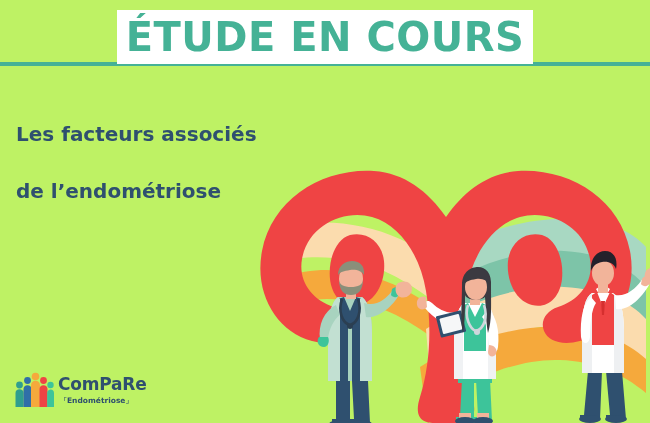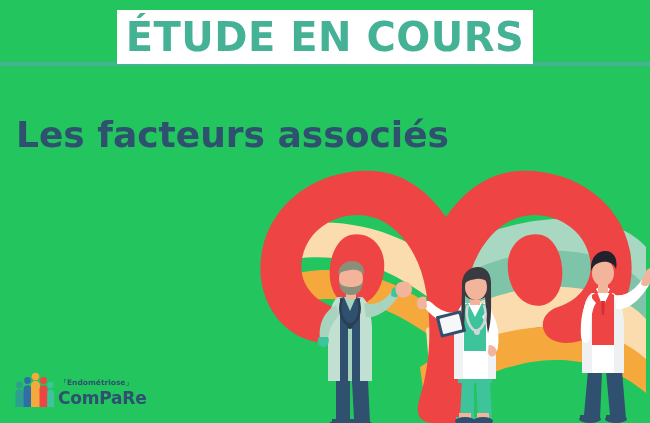--- a/index.html
+++ b/index.html
@@ -11,21 +11,21 @@
     width: 650px;
     height: 423px;
     overflow: hidden;
     font-family: "Liberation Sans", sans-serif;
     position: relative;
   }
   #poster {
     position: relative;
     width: 650px;
     height: 423px;
-    background: #22c55e;
+    background: #bef264;
     overflow: hidden;
   }
 
   
   #header-band {
     position: absolute;
     left: 0;
     top: 0;
     width: 650px;
     height: 78px;
@@ -62,21 +62,21 @@
   #headline {
     position: absolute;
     left: 16px;
     top: 106px;
     width: 360px;
     z-index: 6;
   }
   #headline .hl-line {
     font-family: "DejaVu Sans", sans-serif;
     font-weight: bold;
-    font-size: 36px;
+    font-size: 20px;
     line-height: 57px;
     color: #2f506f;
     white-space: nowrap;
   }
 
   
   #illustration {
     position: absolute;
     left: 250px;
     top: 155px;
@@ -135,20 +135,21 @@
 
 <div id="poster">
 
   <div id="header-band">
     <div id="header-rule"></div>
     <div id="header-title"><span id="header-title-inner">ÉTUDE EN COURS</span></div>
   </div>
 
   <div id="headline">
     <div class="hl-line">Les facteurs associés</div>
+    <div class="hl-line">de l’endométriose</div>
   </div>
 
   <div id="illustration">
     <svg width="400" height="268" viewBox="0 0 400 268" xmlns="http://www.w3.org/2000/svg">
 
       <path d="M28 76 C60 62 110 66 150 84 C182 98 208 118 226 138 L226 178 C196 156 166 130 134 116 C100 101 58 98 28 108 Z" fill="#fbdcae"></path>
 
       <path d="M34 122 C74 108 124 116 164 140 C196 159 218 180 232 196 L232 224 C208 202 178 176 146 160 C110 142 68 140 34 150 Z" fill="#f5a93c"></path>
 
       <path d="M186 104 C224 78 276 62 322 64 C356 65 382 76 396 92 L396 146 C378 124 350 110 318 109 C272 107 222 128 190 154 Z" fill="#a8d8c2"></path>
@@ -308,18 +309,18 @@
         <circle cx="36.5" cy="14" r="3.2" fill="#3dc49a"></circle>
 
         <path d="M1.5 22 C1.5 19.6 3.2 18.3 5.5 18.3 C7.8 18.3 9.5 19.6 9.5 22 L9.5 36 L1.5 36 Z" fill="#2f9e8f"></path>
         <path d="M9.5 18 C9.5 15.6 11.2 14.2 13.5 14.2 C15.8 14.2 17.5 15.6 17.5 18 L17.5 36 L9.5 36 Z" fill="#2f6fa8"></path>
         <path d="M17 14.2 C17 11.4 19 9.8 21.5 9.8 C24 9.8 26 11.4 26 14.2 L26 36 L17 36 Z" fill="#f5a93c"></path>
         <path d="M25.5 18 C25.5 15.6 27.2 14.2 29.5 14.2 C31.8 14.2 33.5 15.6 33.5 18 L33.5 36 L25.5 36 Z" fill="#ef4444"></path>
         <path d="M33.2 22 C33.2 19.8 34.8 18.5 36.8 18.5 C38.6 18.5 40 19.8 40 22 L40 36 L33.2 36 Z" fill="#3dc49a"></path>
       </svg>
     </div>
     <div id="logo-text-wrap">
+      <div id="logo-name">ComPaRe</div>
       <div id="logo-sub"><span class="quote-mark">「</span><span>Endométriose</span><span class="quote-mark">」</span></div>
-      <div id="logo-name">ComPaRe</div>
     </div>
   </div>
 
 </div>
 
 </body></html>

